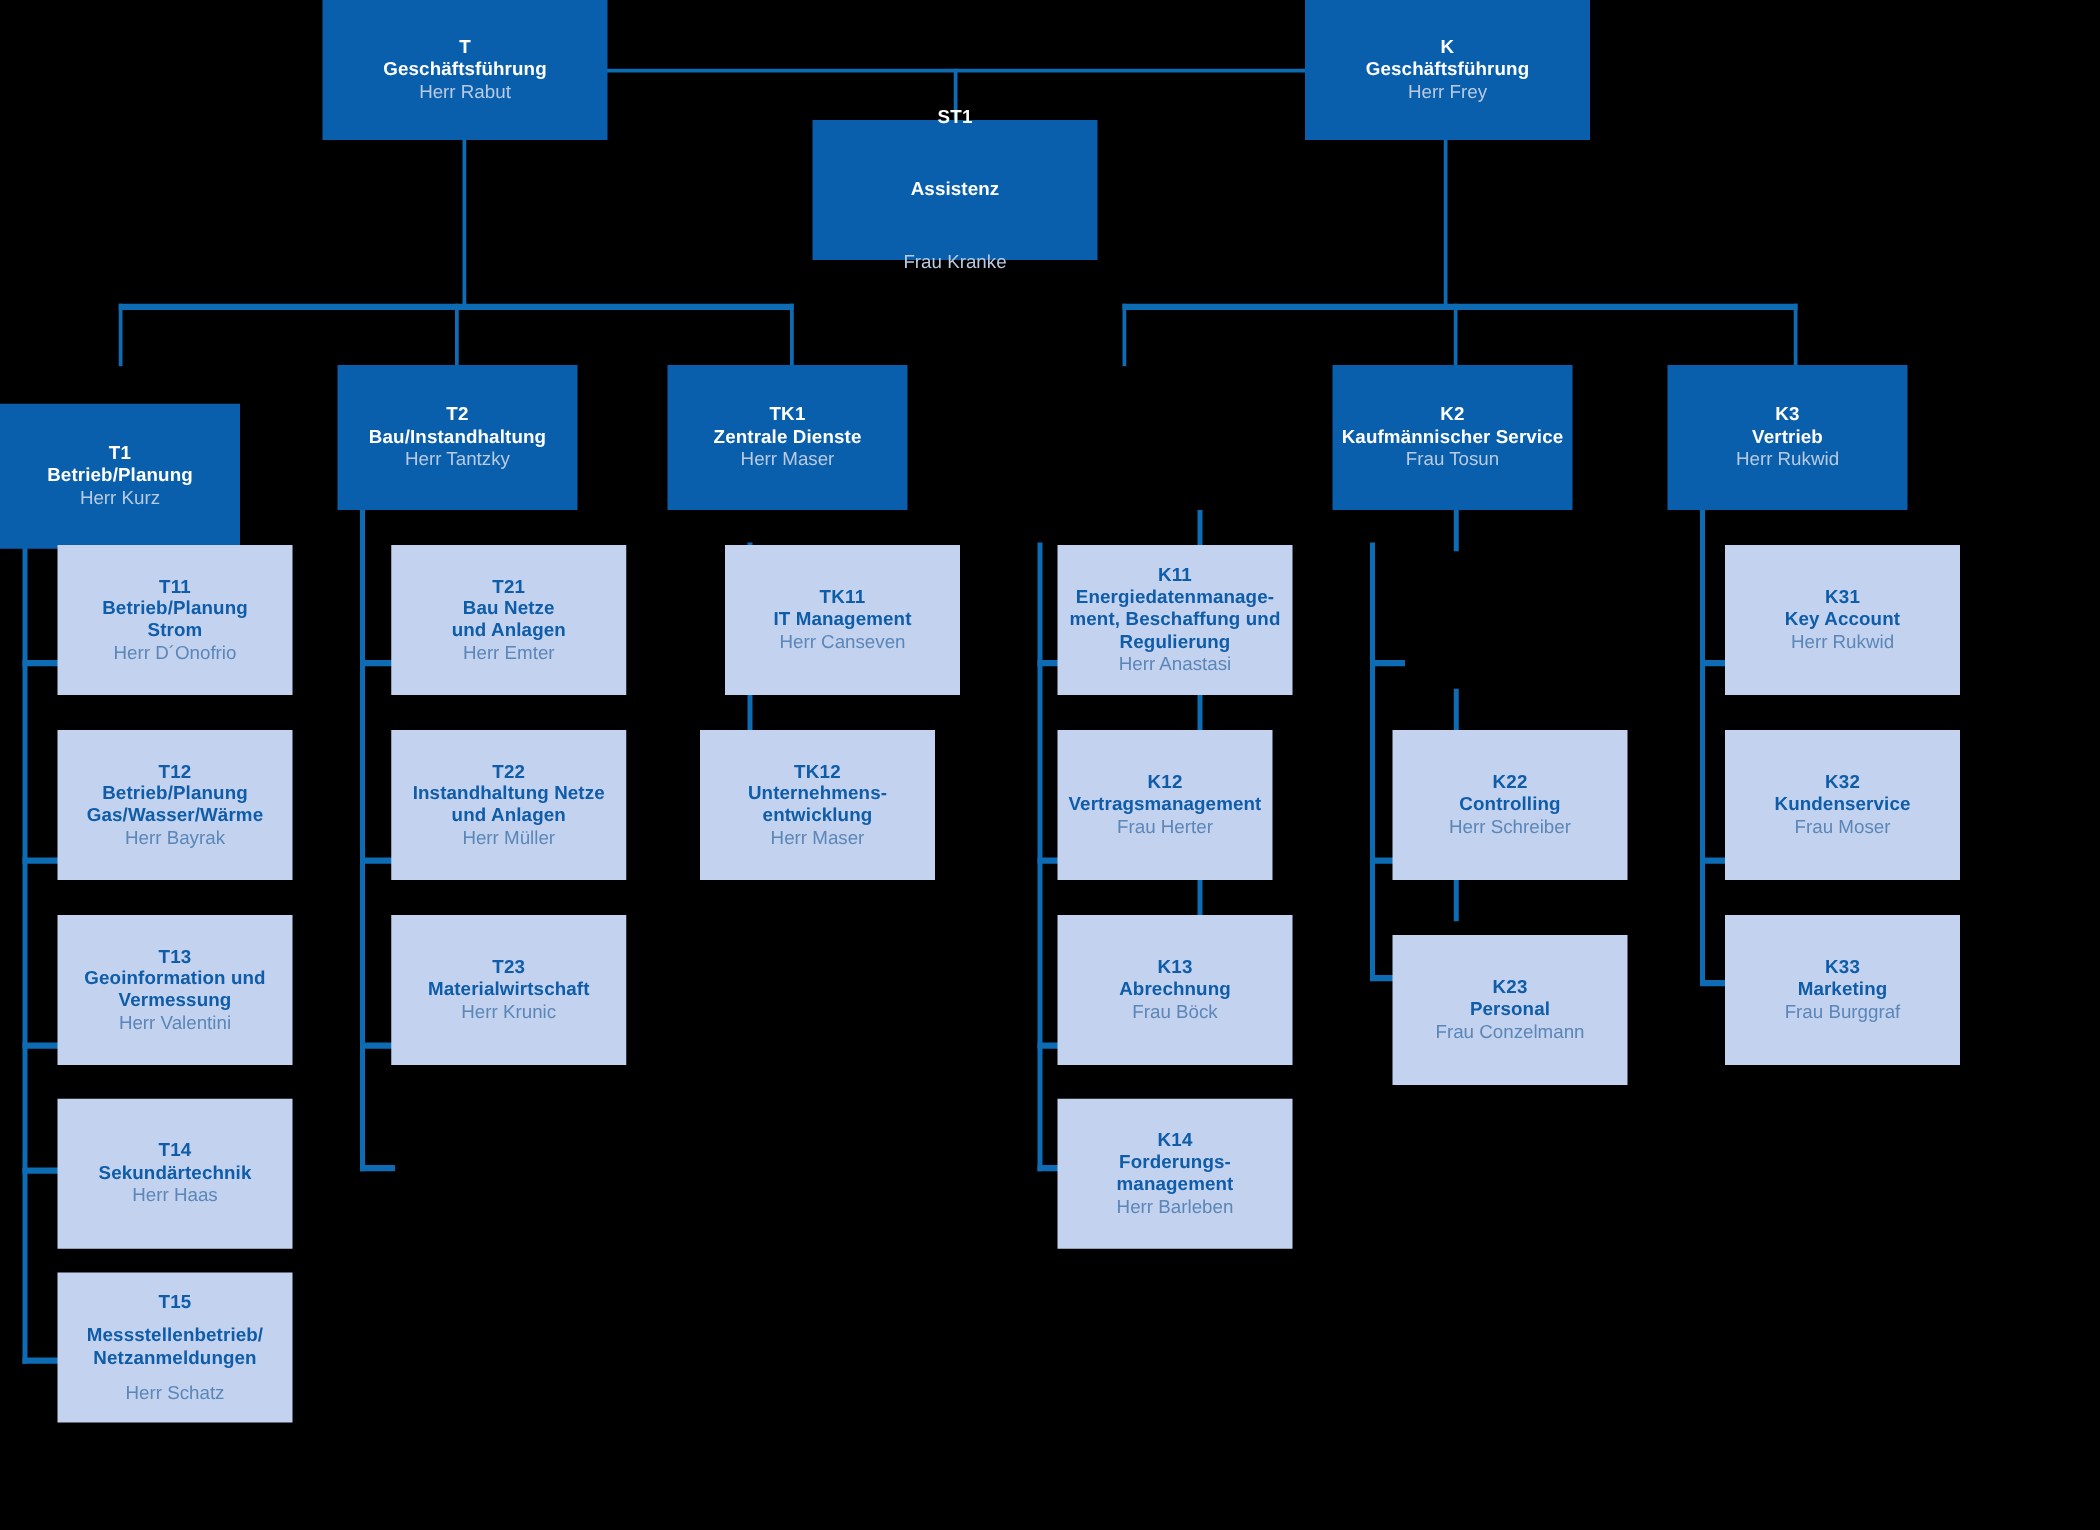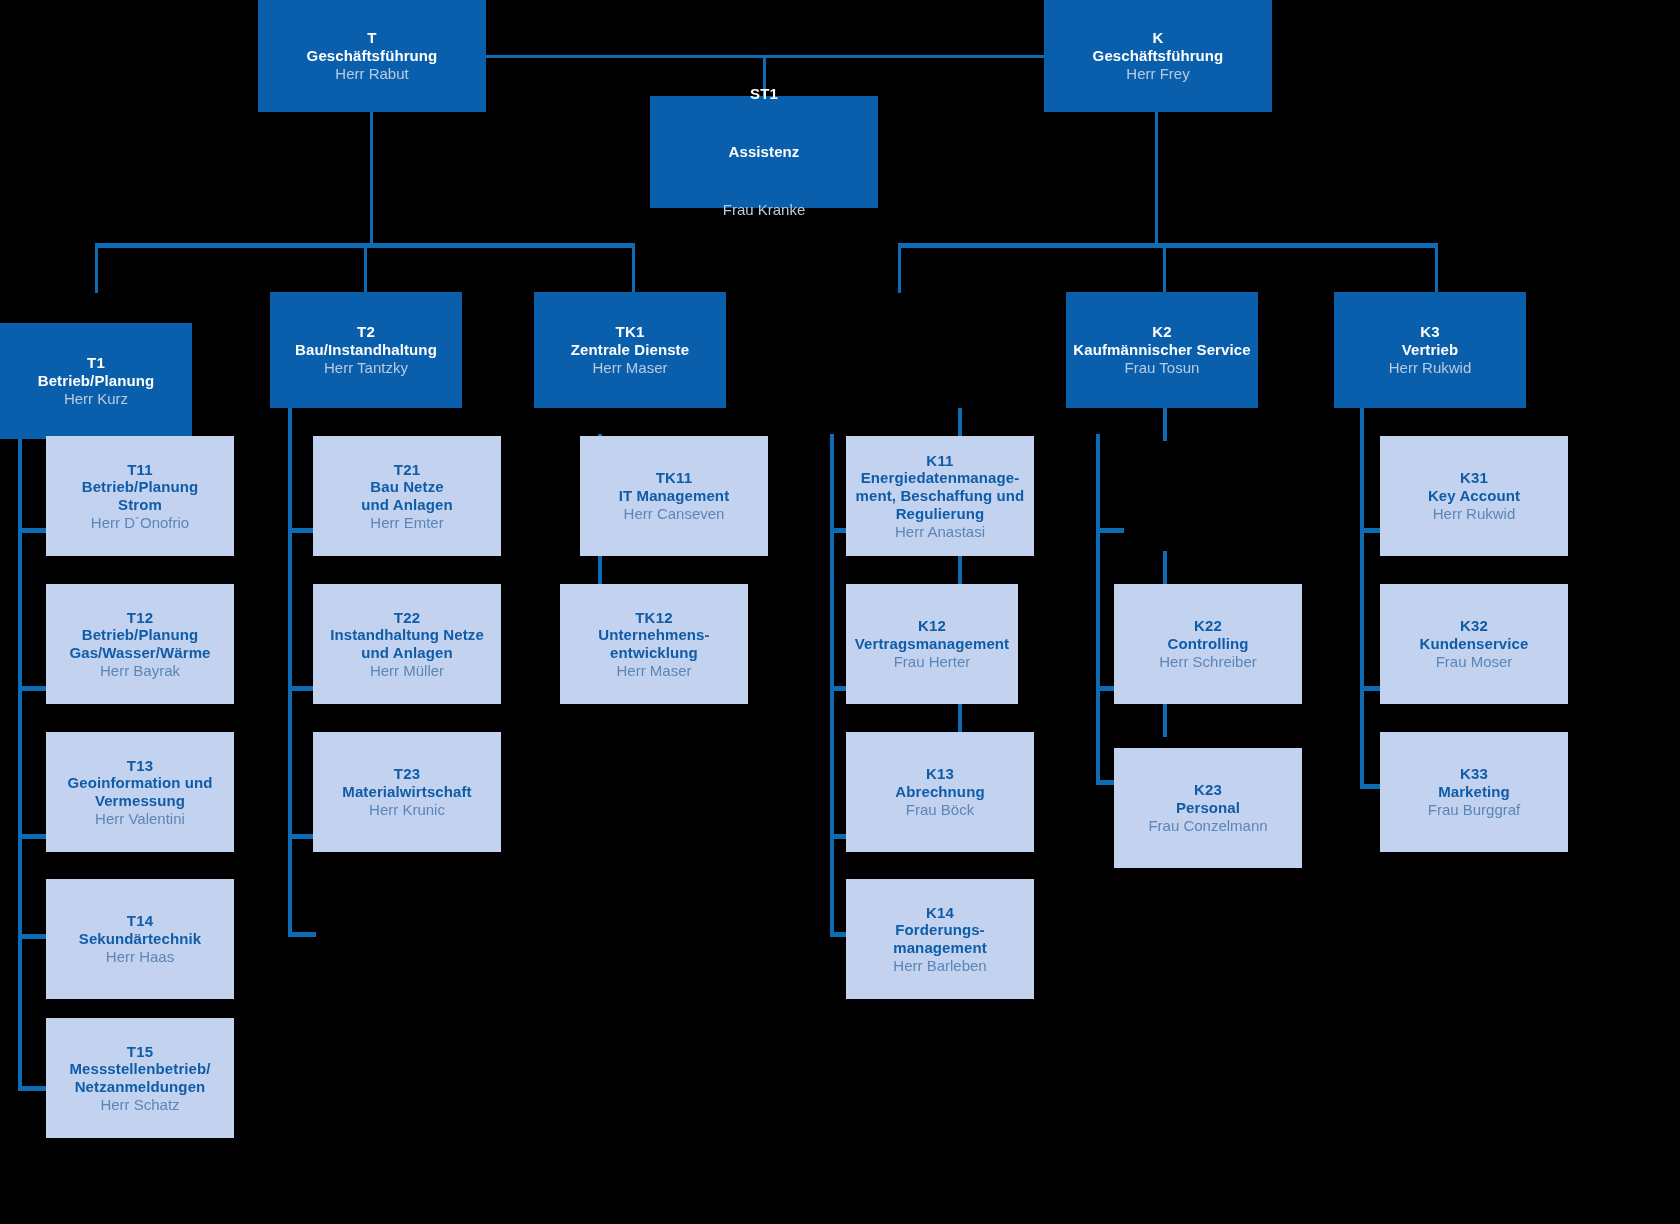--- a/index.html
+++ b/index.html
@@ -178,21 +178,21 @@
       </div>
     <div class="person">Herr Valentini</div>
   </div>
   <div class="box lvl3" style="left:46px;top:879px;width:188px;height:120px;">
     <div class="code">T14</div>
     <div class="title">
         <span>Sekundärtechnik</span>
       </div>
     <div class="person">Herr Haas</div>
   </div>
-  <div class="box lvl3" style="left:46px;top:1018px;width:188px;height:120px;">
+  <div class="box lvl3" style="left:46px;top:1018px;width:188px;height:120px;gap:10px;">
     <div class="code">T15</div>
     <div class="title">
         <span>Messstellenbetrieb/</span>
         <span>Netzanmeldungen</span>
       </div>
     <div class="person">Herr Schatz</div>
   </div>
 
   <div class="box lvl3" style="left:313px;top:436px;width:188px;height:120px;">
     <div class="code">T21</div>

